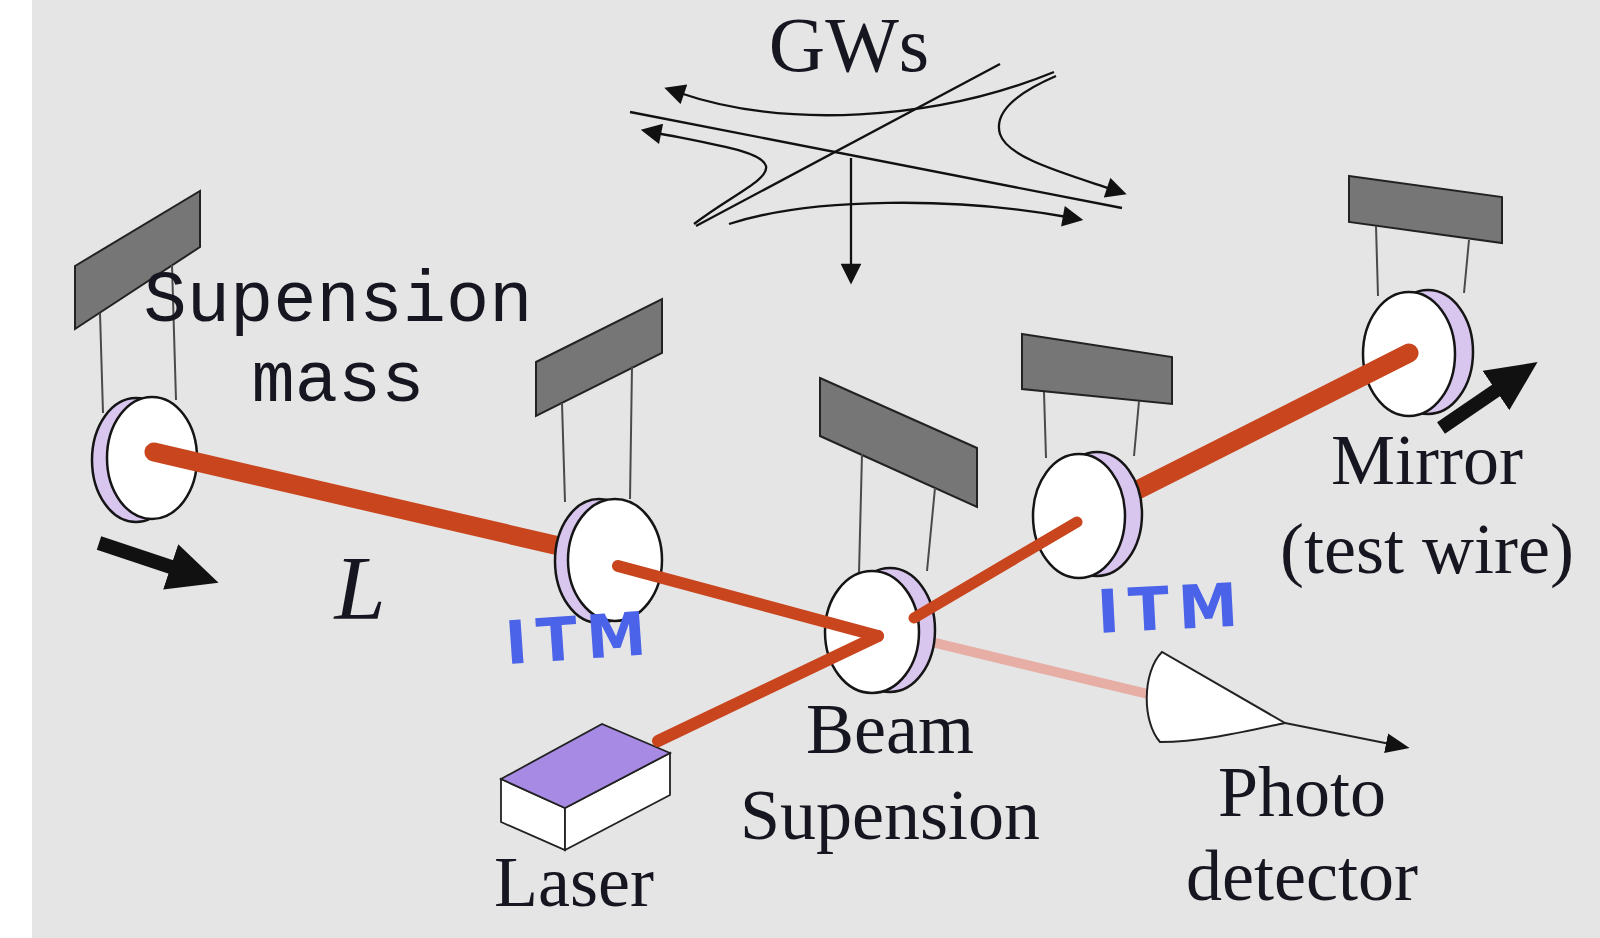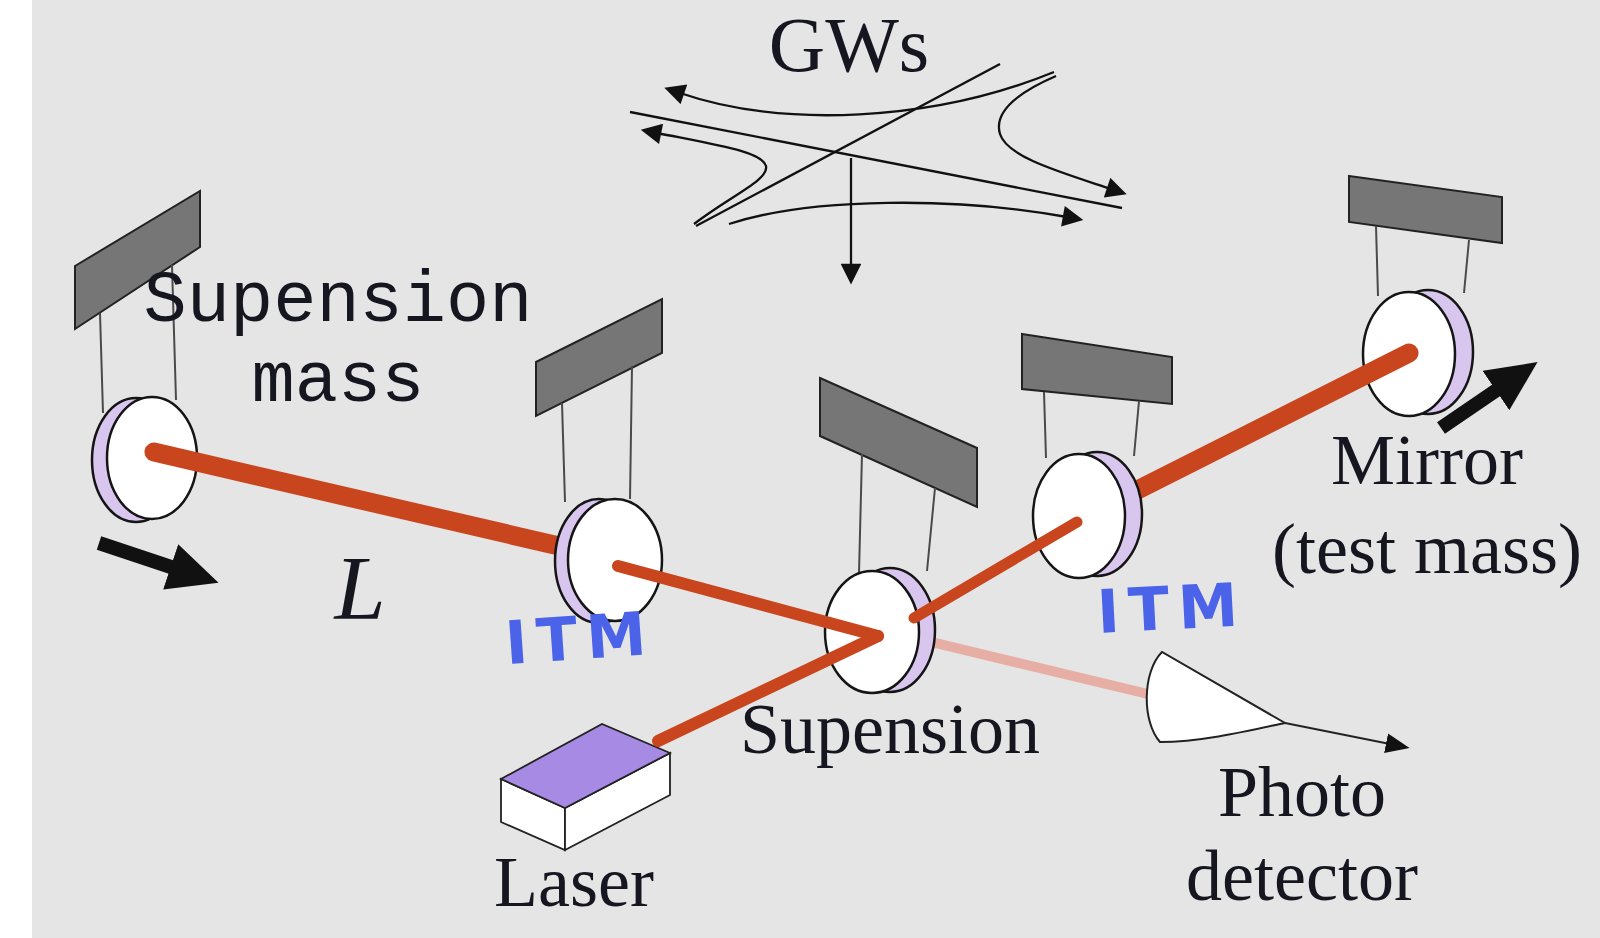--- a/index.html
+++ b/index.html
@@ -136,28 +136,29 @@
     <div>mass</div>
   </div>
 
   <div class="lbl lbl-L" style="left:328px;top:542px;">L</div>
 
   <div class="itm" style="left:548px;top:608px;">ITM</div>
 
   <div class="itm" style="left:1140px;top:578px;transform:translateX(-50%) rotate(-3deg);">ITM</div>
 
   <div class="lbl lbl-bs" style="left:858px;top:686px;">
+    <div>Beam</div>
     <div>Supension</div>
   </div>
 
   <div class="lbl lbl-photo" style="left:1270px;top:750px;">
     <div>Photo</div>
     <div>detector</div>
   </div>
 
   <div class="lbl lbl-single" style="left:542px;top:846px;">Laser</div>
 
   <div class="lbl lbl-mirror" style="left:1395px;top:416px;">
     <div>Mirror</div>
-    <div>(test mass)</div>
+    <div>(test wire)</div>
   </div>
 
 </div>
 
 </body></html>

